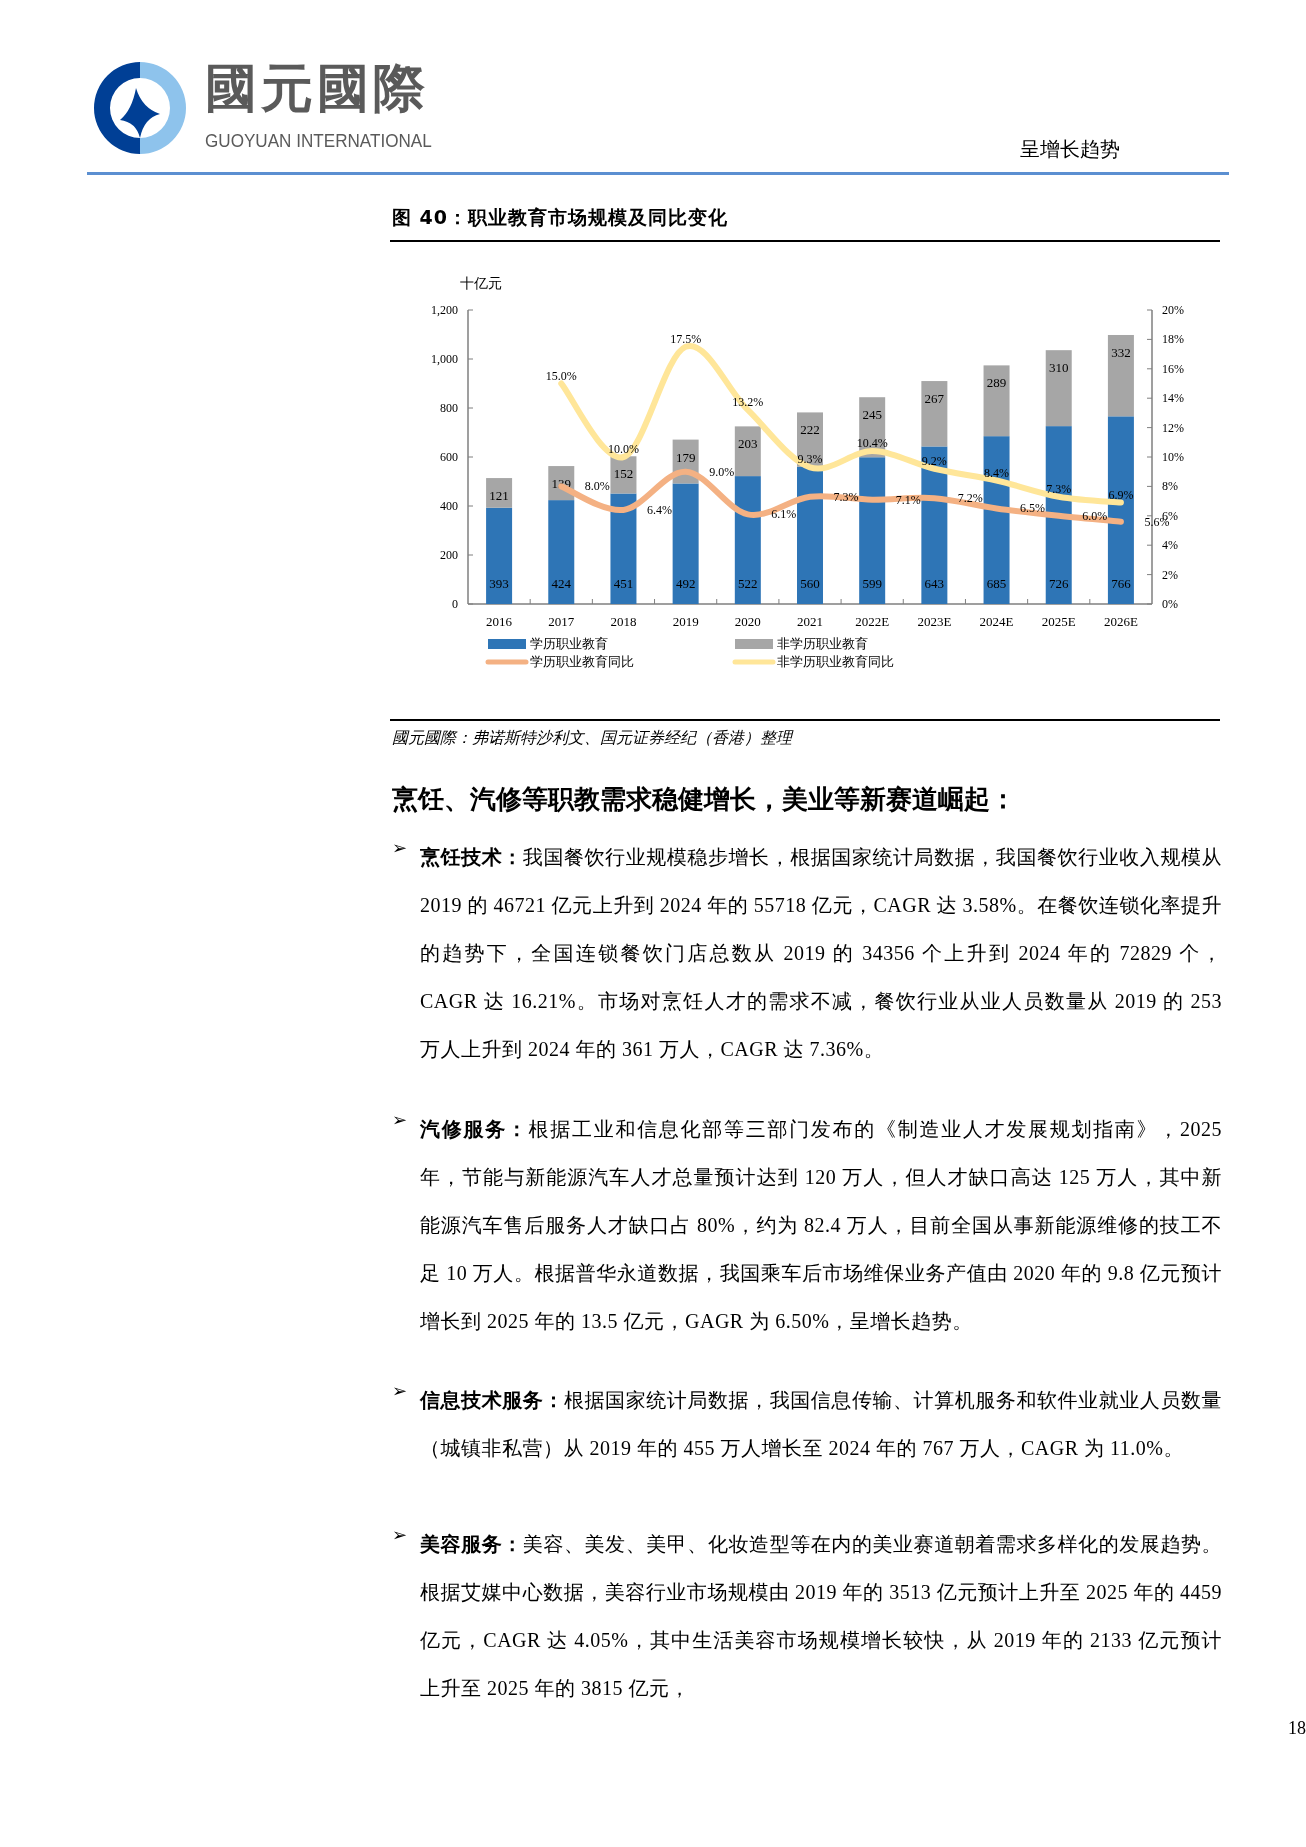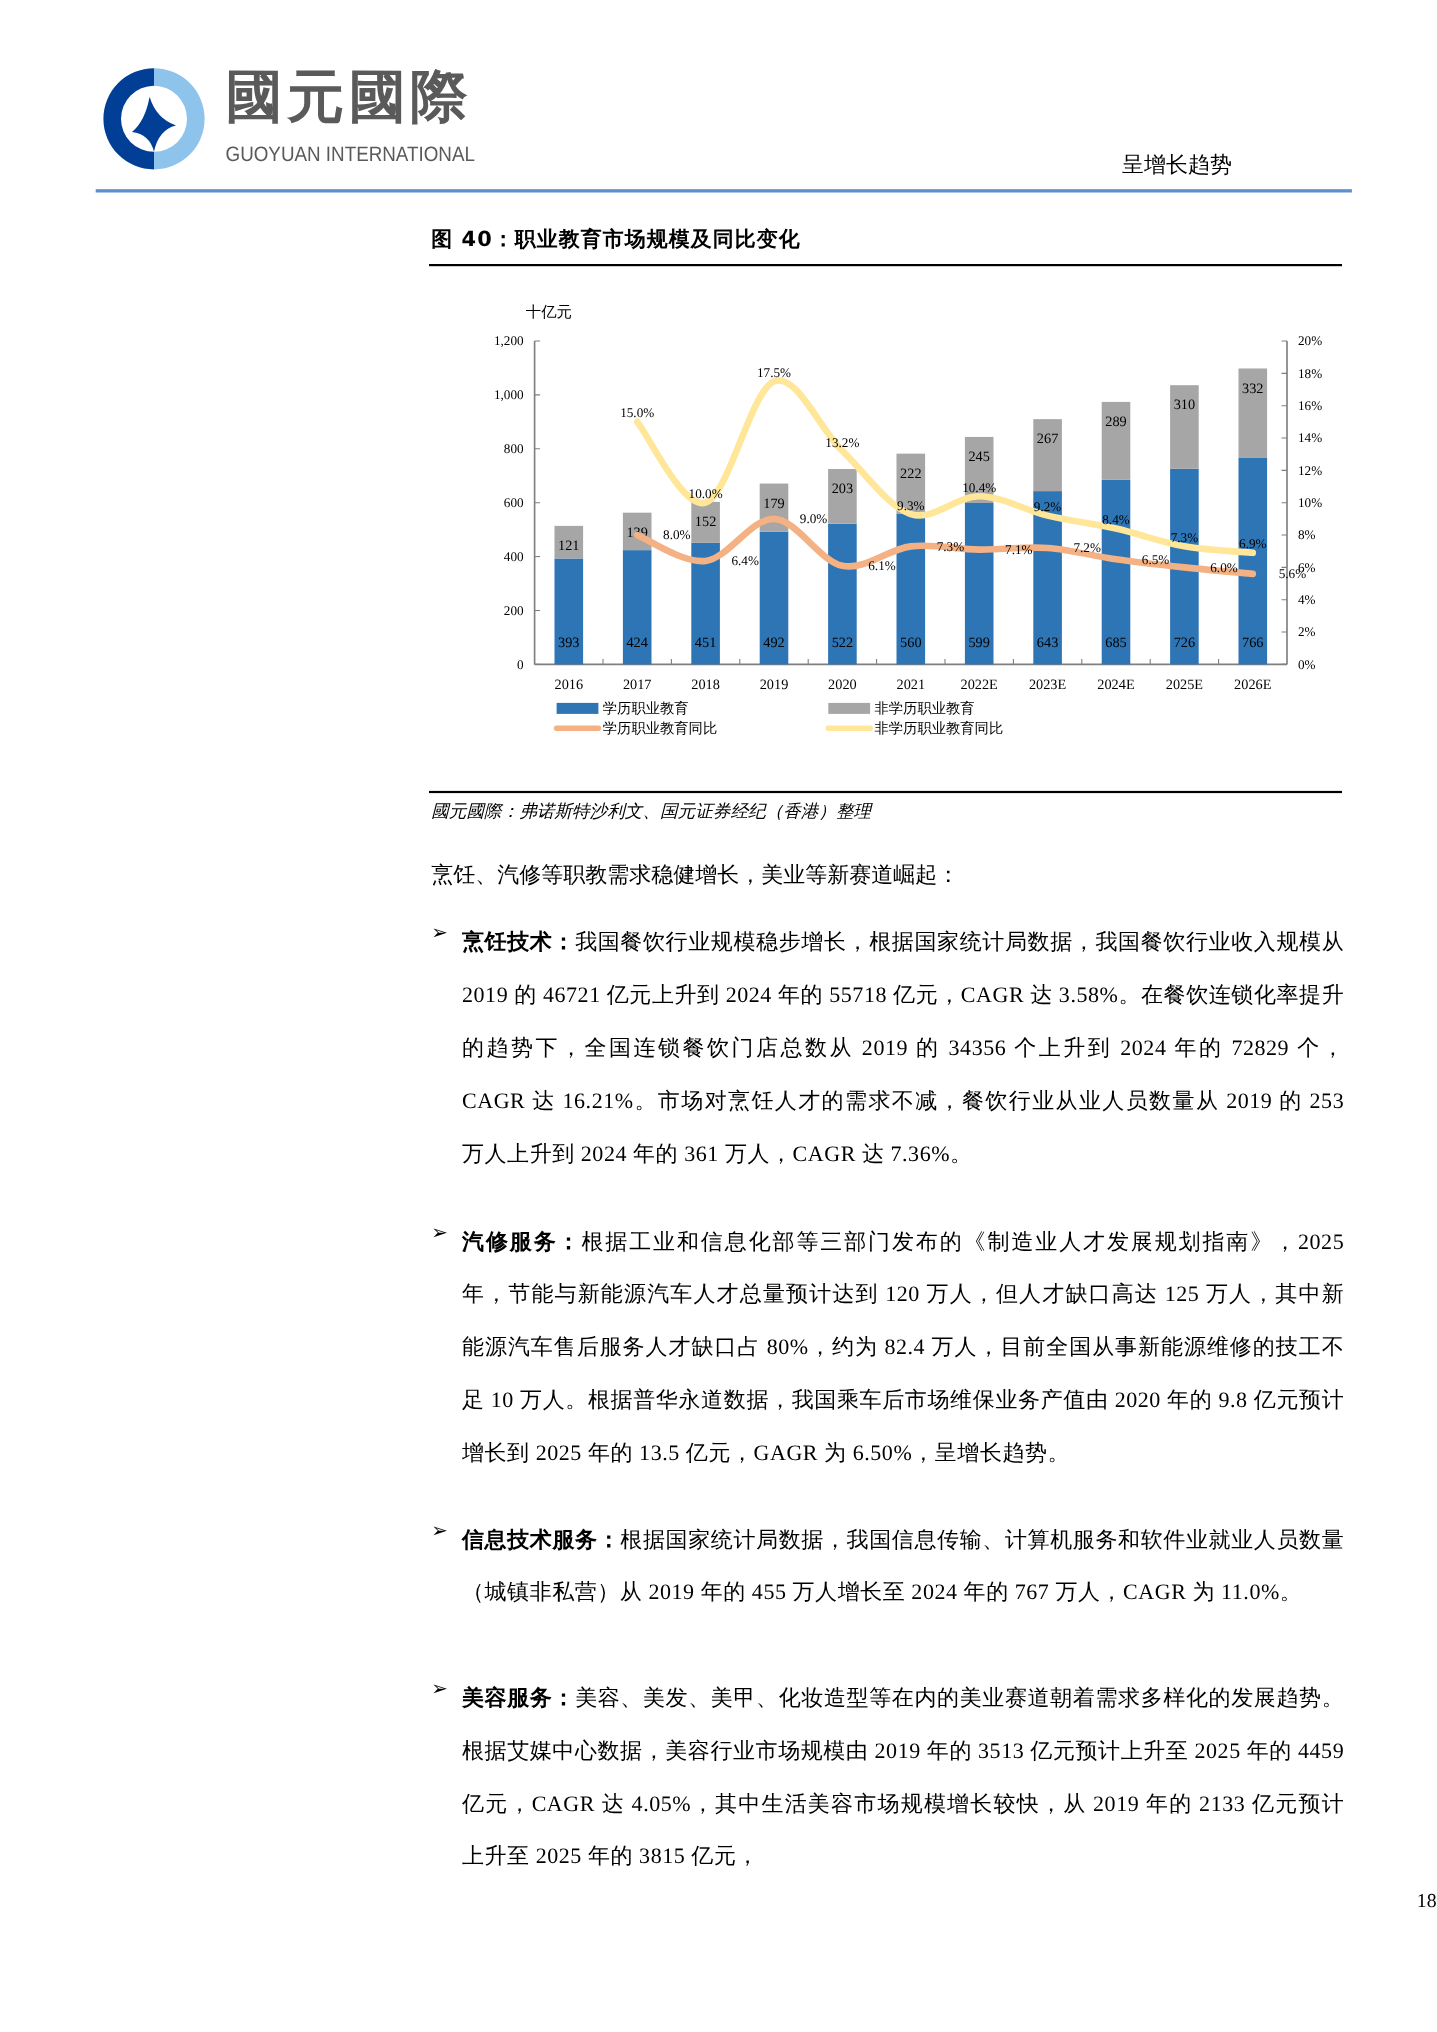--- a/index.html
+++ b/index.html
@@ -6,25 +6,25 @@
   body { width: 1306px; height: 1847px; position: relative; overflow: hidden; font-family: "DejaVu Serif", serif; color: #000; }
   .header { position: absolute; left: 0; top: 0; width: 1198px; height: 180px; }
   .logo-mark { position: absolute; left: 90px; top: 58px; width: 100px; height: 100px; }
   .logo-cn { position: absolute; left: 205px; top: 62px; font-family: "DejaVu Sans", sans-serif; font-size: 52px; letter-spacing: 4px; color: #5a5a5a; font-weight: bold; line-height: 1; }
   .logo-en { position: absolute; left: 205px; top: 130px; font-family: "Liberation Sans", sans-serif; font-size: 19px; color: #5a5a5a; letter-spacing: 0px; transform: scaleX(0.9); transform-origin: left; }
   .report-type { position: absolute; right: 78px; top: 136px; font-size: 20px; font-family: "DejaVu Serif", serif; }
   .header-rule { position: absolute; left: 87px; top: 172px; width: 1142px; height: 3px; background: #5b8fd1; }
 
   .fig-title { position: absolute; left: 392px; top: 205px; font-size: 19px; font-weight: bold; font-family: "DejaVu Sans", sans-serif; letter-spacing: 1px; }
   .fig-rule-top { position: absolute; left: 390px; top: 240px; width: 830px; height: 1.5px; background: #000; }
-  .chart-wrap { position: absolute; left: 408px; top: 250px; width: 830px; height: 450px; }
+  .chart-wrap { position: absolute; left: 390px; top: 250px; width: 830px; height: 450px; }
   .fig-rule-bottom { position: absolute; left: 390px; top: 719px; width: 830px; height: 1.5px; background: #000; }
   .source { position: absolute; left: 392px; top: 728px; font-size: 16px; font-style: italic; font-family: "DejaVu Serif", serif; }
 
-  .section-title { position: absolute; left: 392px; top: 782px; font-size: 20px; font-weight: normal; font-family: "DejaVu Sans", sans-serif; }
+  .section-title { position: absolute; left: 392px; top: 782px; font-size: 26px; font-weight: bold; font-family: "DejaVu Sans", sans-serif; }
 
   .bullet { position: absolute; left: 392px; width: 830px; }
   .bullet .arrow { position: absolute; left: 0; top: 4px; font-size: 18px; }
   .bullet .text { margin-left: 28px; font-size: 20px; line-height: 48px; text-align: justify; font-family: Liberation Serif, serif; letter-spacing: 0.5px; }
   .bullet .lead { font-weight: bold; }
   .b1 { top: 833px; }
   .b2 { top: 1105px; }
   .b3 { top: 1376px; }
   .b4 { top: 1520px; }
   .page-num { position: absolute; left: 0; width: 1306px; top: 1718px; text-align: right; font-size: 18px; font-family: "Liberation Serif", serif; }

